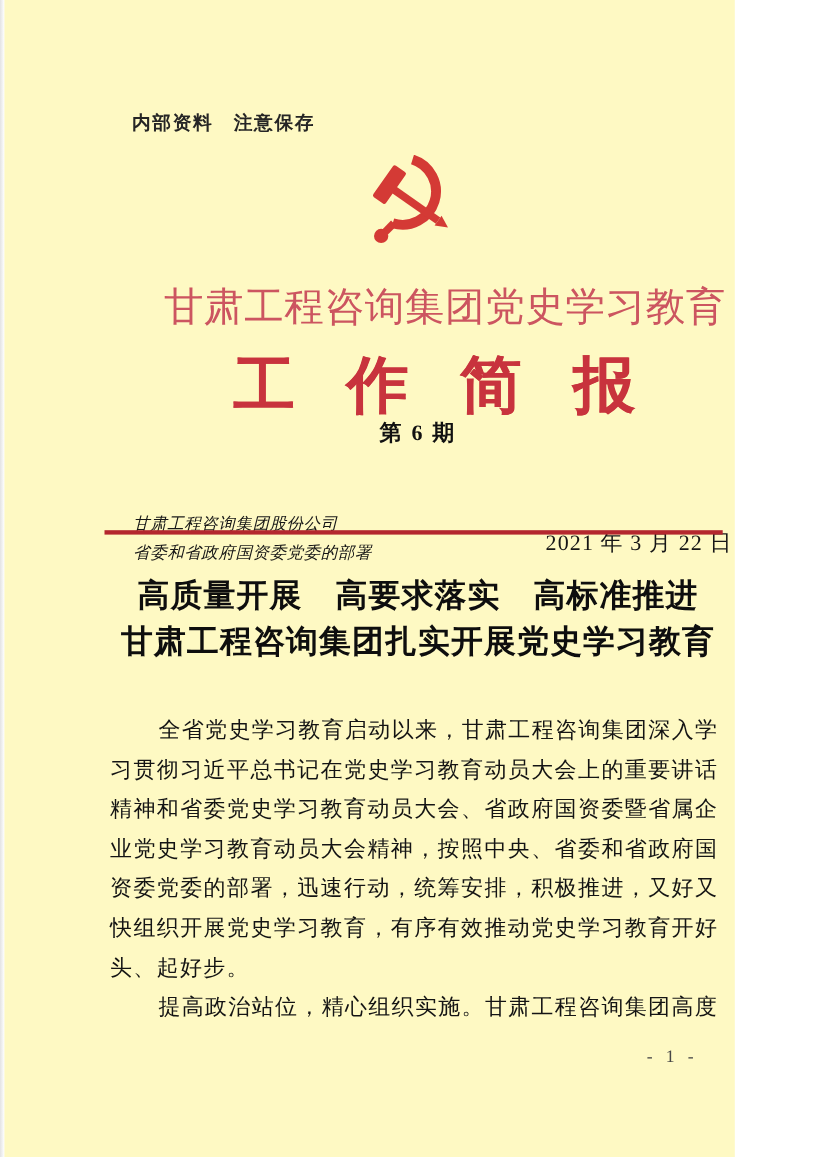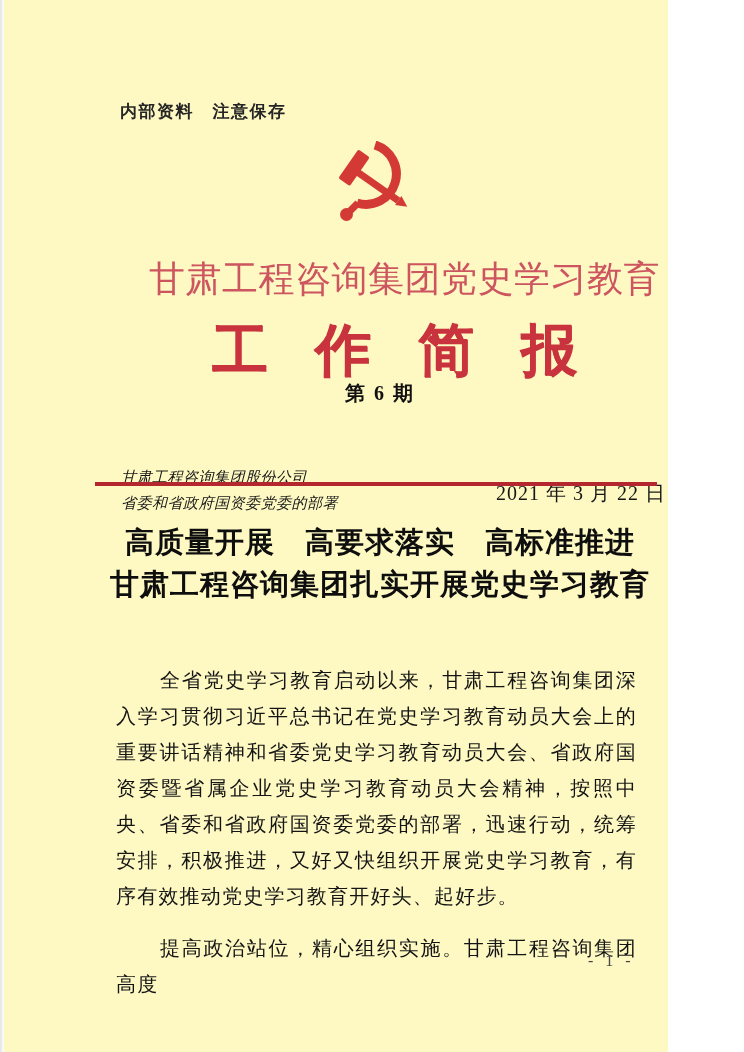--- a/index.html
+++ b/index.html
@@ -109,21 +109,21 @@
     position: absolute;
     left: 100px; top: 646px;
     width: 553px;
     font-size: 20px;
     line-height: 36px;
     letter-spacing: 1.2px;
     text-align: justify;
     color: #141414;
   }
   .article-body p {
-    margin: 16px;
+    margin: 0;
     text-indent: 2.2em;
   }
   .page-number {
     position: absolute;
     left: 588px; top: 952px;
     font-size: 16px;
     letter-spacing: 4px;
     color: #474747;
     white-space: nowrap;
   }

